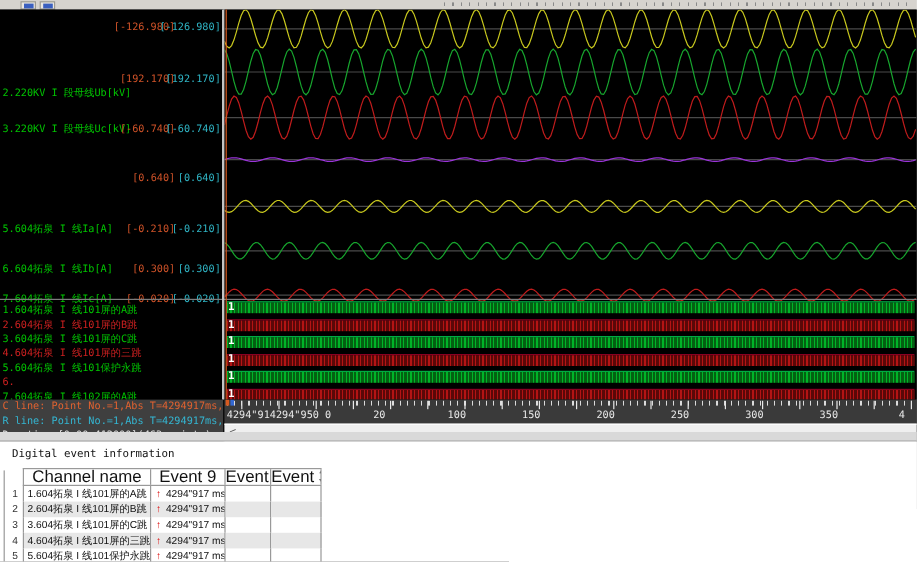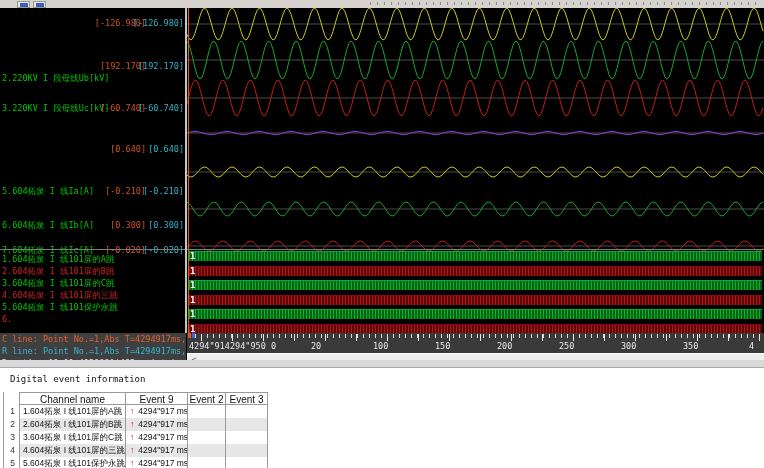--- a/index.html
+++ b/index.html
@@ -52,21 +52,21 @@
             font-family:"Liberation Sans",sans-serif; }
   #sectitle { position:absolute; left:10px; top:6px; font-size:9px; color:#111; font-family:"DejaVu Sans Mono",monospace; }
   #etable { position:absolute; left:6px; top:24px; width:262px; }
   .trow { display:flex; height:13px; font-size:8.5px; line-height:13px; color:#111; }
   .tnum { width:14px; text-align:center; color:#333; }
   .tgrid { display:flex; border-left:1px solid #999; }
   .tc { border-right:1px solid #999; overflow:hidden; white-space:nowrap; }
   .tc.name { width:106px; padding-left:3px; }
   .tc.e1 { width:62px; padding-left:4px; }
   .tc.e2 { width:38px; } .tc.e3 { width:42px; }
-  .trow.head { font-size:10px; }
+  .trow.head { font-size:14px;align-items:flex-end; }
   .trow.head .tgrid { border-top:1px solid #999; border-bottom:1px solid #999; }
   .trow.head .tc { text-align:center; padding-left:0; }
   .trow.stripe .tc { background:#e7e7e7; }
   .evarrow { color:#dd1111; font-weight:bold; margin-right:4px; }
   #tleftline { position:absolute; left:3px; top:24px; width:1px; height:76px; background:#999; }
 </style>
 </head>
 <body>
 
 <div id="screen">
@@ -115,20 +115,21 @@
           <span class="lbl" style="color: rgb(0, 196, 0);">7.604拓泉 I 线Ic[A]</span>
           <span class="v1">[-0.020]</span>
           <span class="v2">[-0.020]</span>
         </div>
         <div class="drow g" style="top: 245px;">1.604拓泉 I 线101屏的A跳</div>
         <div class="drow r" style="top: 257px;">2.604拓泉 I 线101屏的B跳</div>
         <div class="drow g" style="top: 269px;">3.604拓泉 I 线101屏的C跳</div>
         <div class="drow r" style="top: 281px;">4.604拓泉 I 线101屏的三跳</div>
         <div class="drow g" style="top: 293px;">5.604拓泉 I 线101保护永跳</div>
         <div class="drow r" style="top: 305px;">6.</div>
+        <div class="drow g" style="top: 317px;">7.604拓泉 I 线102屏的A跳</div>
       </div>
     <div id="wavearea">
       <svg id="wavesvg" width="577" height="325">
           <line x1="0" x2="577" y1="16" y2="16" stroke="#4a4a4a"></line>
           <polyline points="0,26.3 2,30.6 4,32.0 6,30.0 8,25.2 10,18.5 12,11.3 14,5.0 16,1.0 18,0.1 20,2.4 22,7.6 24,14.5 26,21.6 28,27.7 30,31.3 32,31.8 34,29.0 36,23.6 38,16.6 40,9.5 42,3.7 44,0.4 46,0.4 48,3.5 50,9.3 52,16.4 54,23.4 56,28.9 58,31.8 60,31.4 62,27.8 64,21.9 66,14.7 68,7.8 70,2.6 72,0.1 74,0.9 76,4.8 78,11.0 80,18.3 82,25.0 84,29.9 86,32.0 88,30.7 90,26.5 92,20.0 94,12.8 96,6.2 98,1.6 100,0.0 102,1.7 104,6.3 106,12.9 108,20.2 110,26.5 112,30.8 114,32.0 116,29.9 118,24.9 120,18.2 122,10.9 124,4.7 126,0.9 128,0.1 130,2.6 132,7.9 134,14.8 136,22.0 138,27.9 140,31.4 142,31.7 144,28.8 146,23.3 148,16.2 150,9.2 152,3.5 154,0.4 156,0.5 158,3.8 160,9.6 162,16.7 164,23.7 166,29.1 168,31.8 170,31.3 172,27.6 174,21.5 176,14.3 178,7.5 180,2.4 182,0.1 184,1.0 186,5.1 188,11.4 190,18.6 192,25.3 194,30.1 196,32.0 198,30.6 200,26.2 202,19.7 204,12.4 206,5.9 208,1.5 210,0.0 212,1.8 214,6.6 216,13.2 218,20.5 220,26.8 222,30.9 224,31.9 226,29.7 228,24.6 230,17.8 232,10.6 234,4.5 236,0.8 238,0.2 240,2.8 242,8.2 244,15.1 246,22.3 248,28.1 250,31.5 252,31.7 254,28.6 256,23.0 258,15.9 260,8.8 262,3.3 264,0.3 266,0.6 268,4.0 270,9.9 272,17.1 274,24.0 276,29.3 278,31.9 280,31.2 282,27.3 284,21.2 286,14.0 288,7.2 290,2.2 292,0.0 294,1.2 296,5.3 298,11.7 300,19.0 302,25.6 304,30.3 306,32.0 308,30.4 310,25.9 312,19.4 314,12.1 316,5.6 318,1.3 320,0.0 322,2.0 324,6.9 326,13.6 328,20.8 330,27.1 332,31.0 334,31.9 336,29.5 338,24.3 340,17.5 342,10.3 344,4.3 346,0.7 348,0.2 350,3.0 352,8.5 354,15.5 356,22.6 358,28.4 360,31.6 362,31.6 364,28.4 366,22.7 368,15.5 370,8.5 372,3.0 374,0.2 376,0.7 378,4.2 380,10.2 382,17.4 384,24.3 386,29.5 388,31.9 390,31.0 392,27.1 394,20.9 396,13.6 398,6.9 400,2.0 402,0.0 404,1.3 406,5.6 408,12.1 410,19.3 412,25.9 414,30.4 416,32.0 418,30.3 420,25.6 422,19.0 424,11.8 426,5.4 428,1.2 430,0.0 432,2.2 434,7.1 436,13.9 438,21.2 440,27.3 442,31.1 444,31.9 446,29.3 448,24.0 450,17.1 452,9.9 454,4.0 456,0.6 458,0.3 460,3.2 462,8.8 464,15.8 466,22.9 468,28.6 470,31.7 472,31.5 474,28.2 476,22.3 478,15.2 480,8.2 482,2.8 484,0.2 486,0.8 488,4.5 490,10.6 492,17.8 494,24.6 496,29.7 498,31.9 500,30.9 502,26.8 504,20.5 506,13.3 508,6.6 510,1.9 512,0.0 514,1.4 516,5.9 518,12.4 520,19.6 522,26.2 524,30.6 526,32.0 528,30.1 530,25.4 532,18.7 534,11.4 536,5.1 538,1.1 540,0.1 542,2.3 544,7.4 546,14.3 548,21.5 550,27.6 552,31.3 554,31.8 556,29.1 558,23.7 560,16.8 562,9.6 564,3.8 566,0.5 568,0.4 570,3.4 572,9.1 574,16.2 576,23.2" fill="none" stroke="#c8c81e" stroke-width="1"></polyline>
           <line x1="0" x2="577" y1="52" y2="52" stroke="#4a4a4a"></line>
           <polyline points="0,33.3 2,36.7 4,43.2 6,51.5 8,60.0 10,66.8 12,70.5 14,70.5 16,66.6 18,59.8 20,51.3 22,43.0 24,36.5 26,33.3 28,33.8 30,38.1 32,45.3 34,53.8 36,62.0 38,68.1 40,70.9 42,69.8 44,65.1 46,57.6 48,49.1 50,41.1 52,35.3 54,33.0 56,34.6 58,39.8 60,47.4 62,56.1 64,63.8 66,69.2 68,71.0 70,68.9 72,63.3 74,55.4 76,46.8 78,39.3 80,34.4 82,33.1 84,35.6 86,41.6 88,49.7 90,58.2 92,65.5 94,70.0 96,70.8 98,67.7 100,61.4 102,53.2 104,44.7 106,37.7 108,33.6 110,33.4 112,36.9 114,43.6 116,52.0 118,60.3 120,67.0 122,70.6 124,70.4 126,66.4 128,59.4 130,50.9 132,42.6 134,36.3 136,33.2 138,33.9 140,38.4 142,45.7 144,54.2 146,62.3 148,68.3 150,70.9 152,69.7 154,64.8 156,57.3 158,48.6 160,40.7 162,35.1 164,33.0 166,34.8 168,40.1 170,47.8 172,56.5 174,64.2 176,69.4 178,71.0 180,68.7 182,63.0 184,55.0 186,46.4 188,39.0 190,34.2 192,33.1 194,35.9 196,41.9 198,50.1 200,58.6 202,65.8 204,70.2 206,70.8 208,67.5 210,61.1 212,52.8 214,44.3 216,37.4 218,33.5 220,33.5 222,37.2 224,43.9 226,52.4 228,60.7 230,67.3 232,70.7 234,70.3 236,66.1 238,59.0 240,50.5 242,42.3 244,36.1 246,33.1 248,34.1 250,38.7 252,46.1 254,54.6 256,62.7 258,68.5 260,71.0 262,69.5 264,64.5 266,56.9 268,48.2 270,40.4 272,35.0 274,33.0 276,35.0 278,40.4 280,48.3 282,56.9 284,64.5 286,69.5 288,71.0 290,68.5 292,62.7 294,54.6 296,46.0 298,38.7 300,34.1 302,33.1 304,36.1 306,42.3 308,50.5 310,59.0 312,66.1 314,70.3 316,70.7 318,67.3 320,60.7 322,52.4 324,43.9 326,37.2 328,33.4 330,33.5 332,37.4 334,44.3 336,52.8 338,61.1 340,67.5 342,70.8 344,70.2 346,65.8 348,58.6 350,50.1 352,41.9 354,35.9 356,33.1 358,34.2 360,39.0 362,46.4 364,55.0 366,63.0 368,68.7 370,71.0 372,69.4 374,64.2 376,56.5 378,47.8 380,40.1 382,34.8 384,33.0 386,35.1 388,40.7 390,48.7 392,57.3 394,64.8 396,69.7 398,70.9 400,68.3 402,62.3 404,54.2 406,45.7 408,38.4 410,33.9 412,33.2 414,36.3 416,42.7 418,50.9 420,59.4 422,66.4 424,70.4 426,70.6 428,67.0 430,60.3 432,51.9 434,43.6 436,36.9 438,33.4 440,33.6 442,37.7 444,44.7 446,53.2 448,61.4 450,67.8 452,70.8 454,70.0 456,65.5 458,58.2 460,49.7 462,41.6 464,35.6 466,33.1 468,34.4 470,39.3 472,46.8 474,55.5 476,63.3 478,68.9 480,71.0 482,69.2 484,63.8 486,56.0 488,47.4 490,39.8 492,34.6 494,33.0 496,35.3 498,41.1 500,49.1 502,57.7 504,65.1 506,69.8 508,70.9 510,68.1 512,62.0 514,53.8 516,45.3 518,38.1 520,33.8 522,33.3 524,36.5 526,43.0 528,51.3 530,59.8 532,66.6 534,70.5 536,70.5 538,66.8 540,60.0 542,51.5 544,43.2 546,36.7 548,33.3 550,33.8 552,38.0 554,45.1 556,53.6 558,61.8 560,68.0 562,70.9 564,69.9 566,65.2 568,57.8 570,49.3 572,41.2 574,35.4 576,33.0" fill="none" stroke="#17a62e" stroke-width="1"></polyline>
           <line x1="0" x2="577" y1="90" y2="90" stroke="#4a4a4a"></line>
           <polyline points="0,96.2 2,88.1 4,80.4 6,74.6 8,72.1 10,73.2 12,77.8 14,84.9 16,93.0 18,100.5 20,105.9 22,108.0 24,106.4 26,101.4 28,94.1 30,85.9 32,78.6 34,73.6 36,72.0 38,74.1 40,79.4 42,87.0 44,95.1 46,102.2 48,106.8 50,107.9 52,105.4 54,99.7 56,92.0 58,83.9 60,77.0 62,72.8 64,72.2 66,75.2 68,81.3 70,89.1 72,97.1 74,103.7 76,107.4 78,107.6 80,104.1 82,97.8 84,89.8 86,81.9 88,75.6 90,72.3 92,72.6 94,76.5 96,83.2 98,91.3 100,99.1 102,105.0 104,107.9 106,107.0 108,102.7 110,95.8 112,87.7 114,80.0 116,74.4 118,72.0 120,73.3 122,78.1 124,85.2 126,93.4 128,100.9 130,106.1 132,108.0 134,106.2 136,101.1 138,93.7 140,85.5 142,78.3 144,73.5 146,72.0 148,74.3 150,79.8 152,87.4 154,95.5 156,102.5 158,106.9 160,107.9 162,105.2 164,99.3 166,91.6 168,83.5 170,76.8 172,72.7 174,72.3 176,75.4 178,81.6 180,89.5 182,97.5 184,104.0 186,107.5 188,107.5 190,103.9 192,97.4 194,89.4 196,81.5 198,75.4 200,72.2 202,72.8 204,76.8 206,83.6 208,91.7 210,99.4 212,105.2 214,107.9 216,106.9 218,102.4 220,95.4 222,87.3 224,79.7 226,74.2 228,72.0 230,73.5 232,78.4 234,85.6 236,93.8 238,101.2 240,106.3 242,108.0 244,106.0 246,100.8 248,93.3 250,85.2 252,78.0 254,73.3 256,72.0 258,74.5 260,80.1 262,87.7 264,95.9 266,102.8 268,107.1 270,107.8 272,105.0 274,99.0 276,91.2 278,83.1 280,76.5 282,72.6 284,72.3 286,75.7 288,82.0 290,89.9 292,97.9 294,104.2 296,107.6 298,107.4 300,103.7 302,97.1 304,89.0 306,81.2 308,75.2 310,72.2 312,72.9 314,77.1 316,83.9 318,92.0 320,99.7 322,105.4 324,107.9 326,106.8 328,102.2 330,95.0 332,86.9 334,79.4 336,74.1 338,72.0 340,73.7 342,78.7 344,86.0 346,94.2 348,101.5 350,106.4 352,108.0 354,105.9 356,100.5 358,92.9 360,84.8 362,77.7 364,73.2 366,72.1 368,74.7 370,80.4 372,88.1 374,96.2 376,103.0 378,107.2 380,107.8 382,104.7 384,98.7 386,90.8 388,82.8 390,76.2 392,72.5 394,72.4 396,75.9 398,82.3 400,90.3 402,98.2 404,104.4 406,107.7 408,107.3 410,103.4 412,96.7 414,88.6 416,80.9 418,74.9 420,72.1 422,73.0 424,77.4 426,84.3 428,92.4 430,100.1 432,105.6 434,108.0 436,106.6 438,101.9 440,94.7 442,86.5 444,79.1 446,73.9 448,72.0 450,73.8 452,79.0 454,86.4 456,94.5 458,101.8 460,106.6 462,108.0 464,105.7 466,100.2 468,92.6 470,84.4 472,77.4 474,73.0 476,72.1 478,74.9 480,80.8 482,88.5 484,96.6 486,103.3 488,107.3 490,107.7 492,104.5 494,98.3 496,90.4 498,82.4 500,76.0 502,72.4 504,72.5 506,76.2 508,82.7 510,90.7 512,98.5 514,104.7 516,107.8 518,107.2 520,103.1 522,96.3 524,88.2 526,80.5 528,74.7 530,72.1 532,73.1 534,77.6 536,84.7 538,92.8 540,100.4 542,105.8 544,108.0 546,106.5 548,101.6 550,94.3 552,86.1 554,78.8 556,73.7 558,72.0 560,74.0 562,79.3 564,86.8 566,94.9 568,102.1 570,106.7 572,107.9 574,105.5 576,99.8" fill="none" stroke="#c01c1c" stroke-width="1"></polyline>
           <line x1="0" x2="577" y1="125" y2="125" stroke="#4a4a4a"></line>

